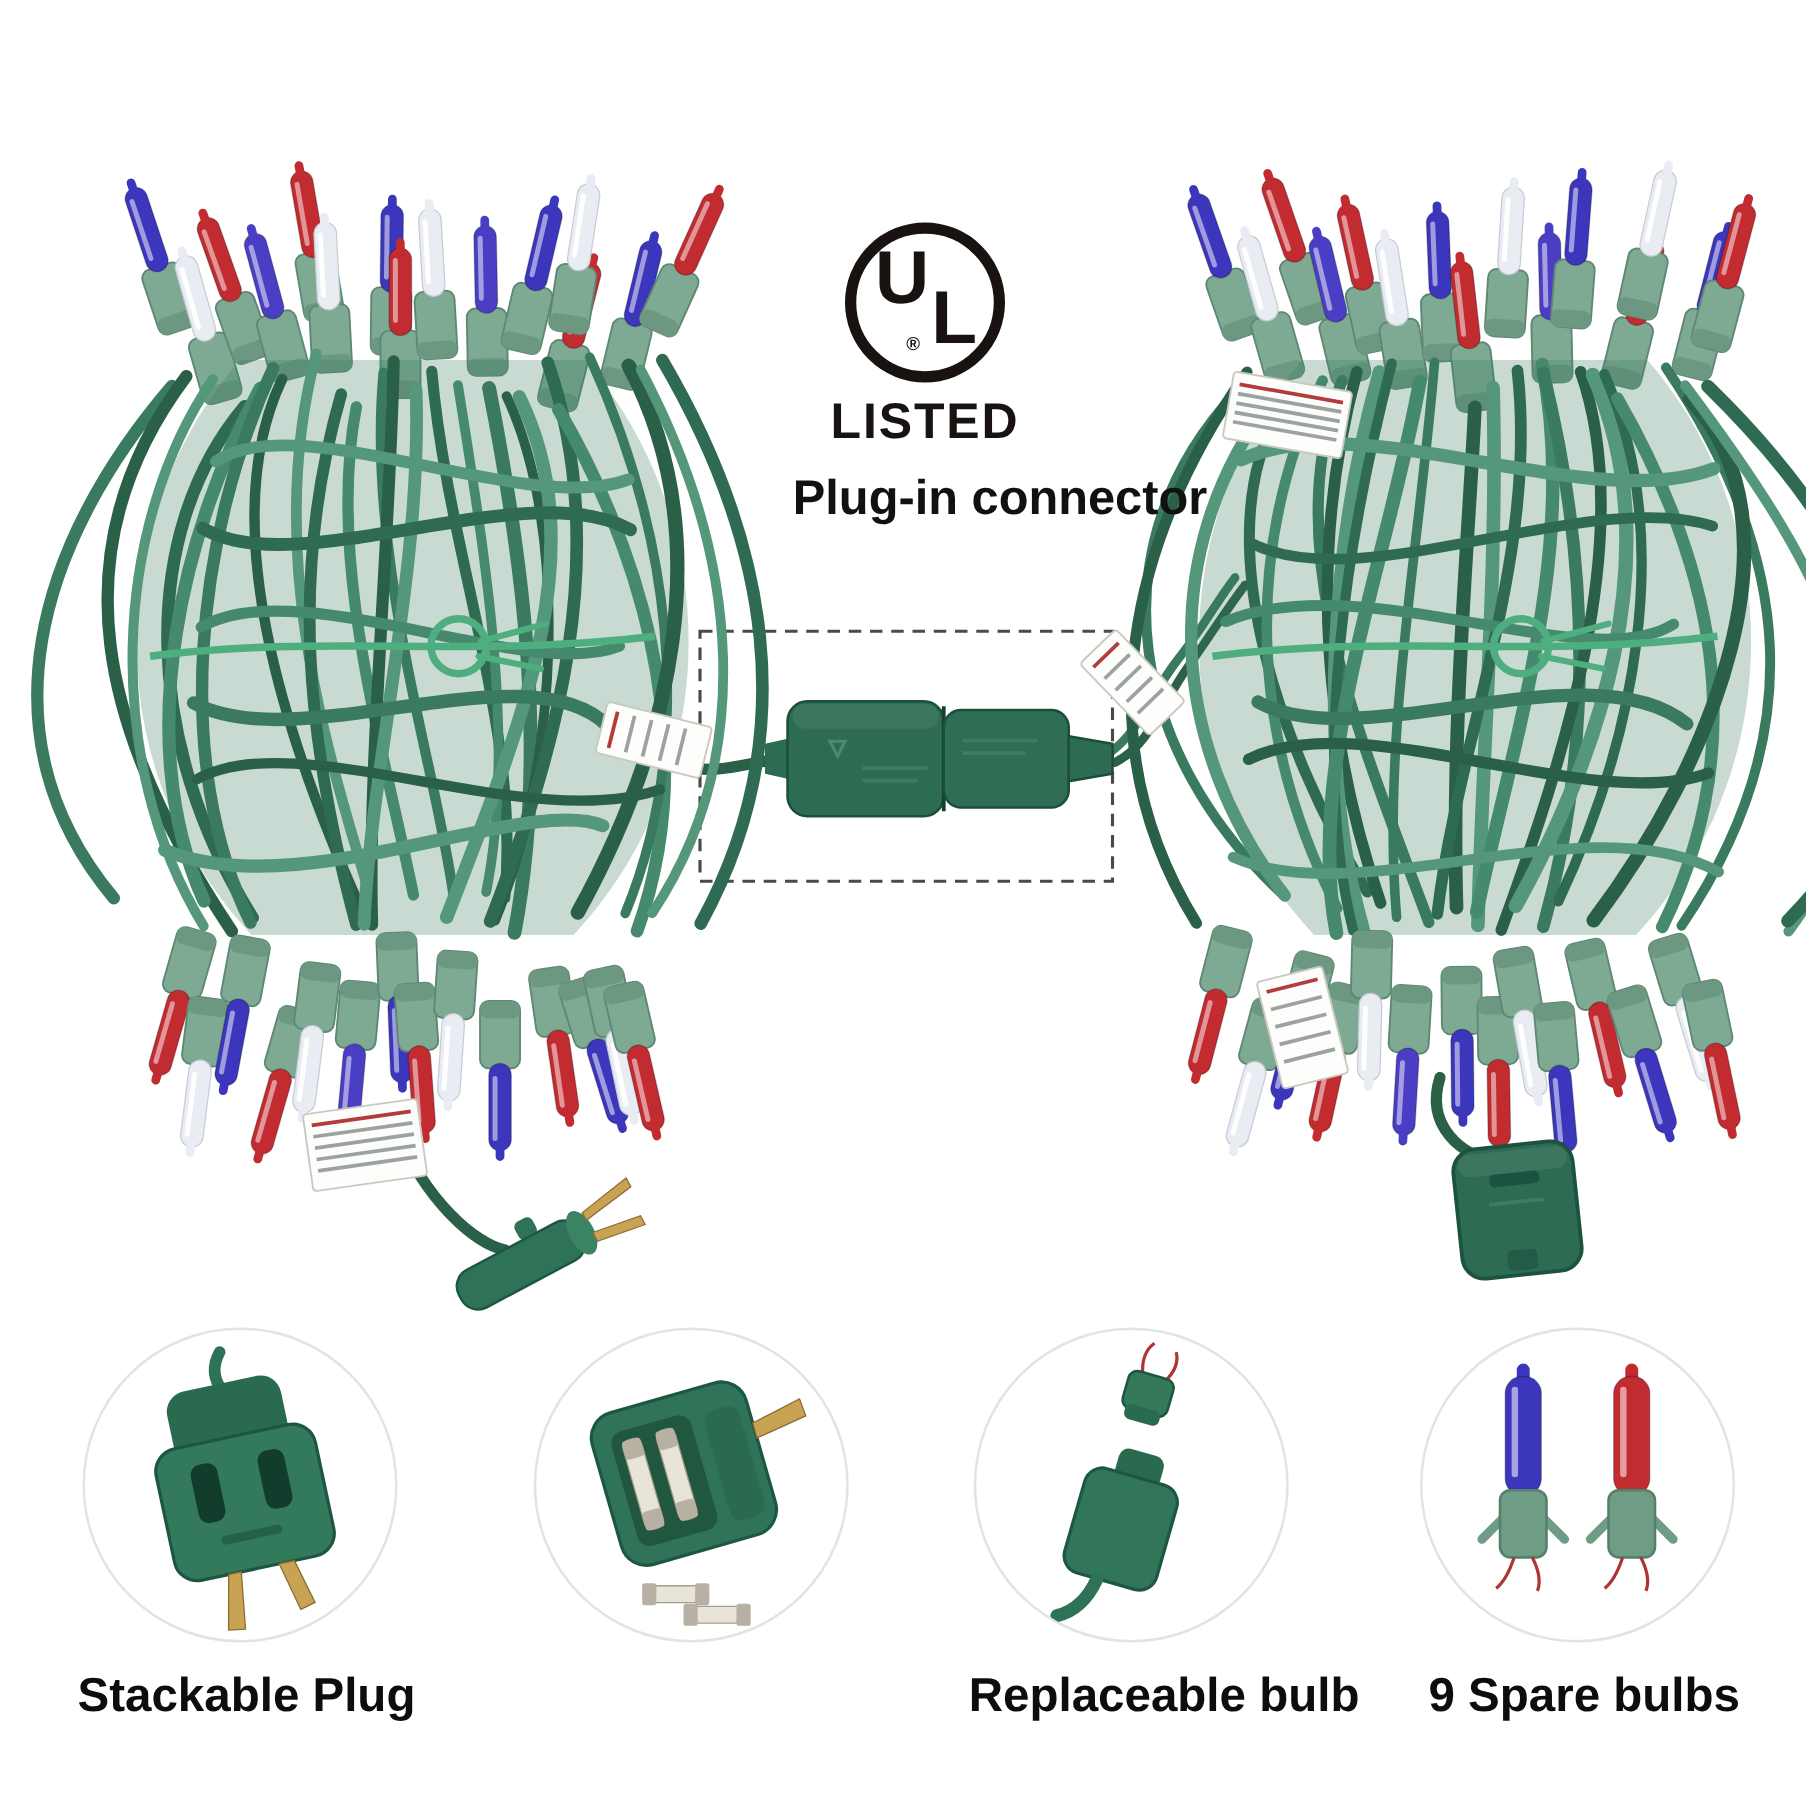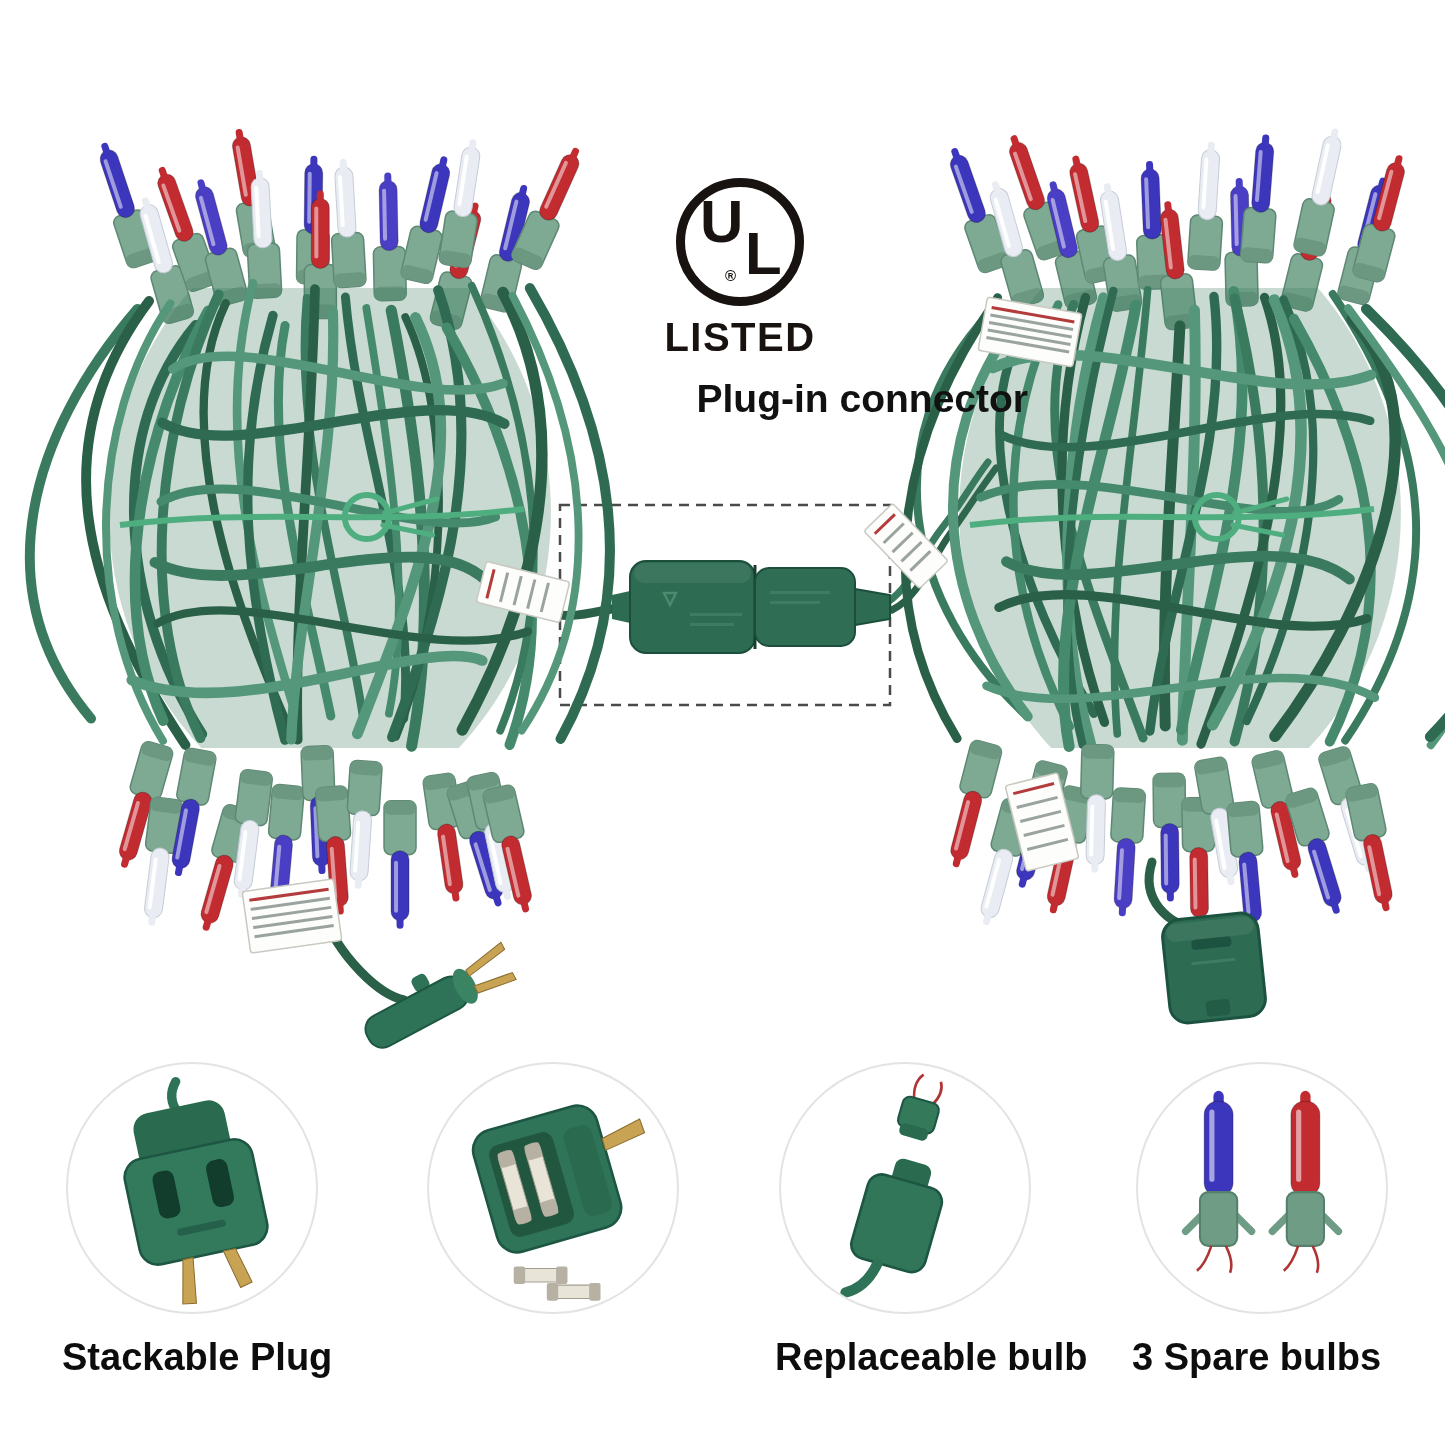--- a/index.html
+++ b/index.html
@@ -10,25 +10,25 @@
 
   
   .ul-badge{position:absolute;left:662px;top:178px;width:156px;text-align:center;color:#181310;z-index:2}
   .ul-circle{position:relative;width:128px;height:128px;margin:0 auto;border:9px solid #181310;border-radius:50%;background:#fff}
   .ul-circle .u{position:absolute;left:15px;top:0px;font-size:60px;font-weight:bold}
   .ul-circle .l{position:absolute;left:60px;top:32px;font-size:60px;font-weight:bold}
   .ul-circle .reg{position:absolute;left:40px;top:80px;font-size:15px;font-weight:bold}
   .ul-listed{margin-top:9px;font-size:40px;font-weight:bold;letter-spacing:1.5px}
 
   
-  .callout{position:absolute;left:572px;top:374px;width:456px;text-align:right;
+  .callout{position:absolute;left:572px;top:374px;width:456px;text-align:center;
            font-size:39px;font-weight:bold;color:#111;line-height:1.3;z-index:2}
 
   
-  .feature{position:absolute;width:260px;text-align:left;z-index:2}
+  .feature{position:absolute;width:260px;text-align:right;z-index:2}
   .fcircle{width:252px;height:252px;margin:0 auto;border:2px solid #e3e3e3;border-radius:50%;
            overflow:hidden;background:#fff;display:flex;align-items:center;justify-content:center}
   .fcircle svg{display:block}
   .flabel{margin-top:22px;font-size:38px;font-weight:bold;color:#0d0d0d;white-space:nowrap}
   .f1{left:62px;top:1062px}
   .f2{left:423px;top:1062px}
   .f3{left:775px;top:1062px}
   .f4{left:1132px;top:1062px}
 </style>
 </head>
@@ -681,16 +681,16 @@
         <g transform="translate(162,18)">
           <rect x="-5" y="8" width="10" height="16" rx="5" fill="#c22b30"></rect>
           <rect x="-14" y="18" width="28" height="92" rx="13" fill="#c22b30" stroke="rgba(0,0,0,.25)"></rect>
           <rect x="-9" y="26" width="5" height="70" rx="2.5" fill="rgba(255,255,255,.55)"></rect>
           <path d="M-16,128 l-16,16 M16,128 l16,16" stroke="#6f9c85" stroke-width="7" stroke-linecap="round"></path>
           <rect x="-18" y="106" width="36" height="52" rx="8" fill="#6f9c85" stroke="#55806c" stroke-width="2"></rect>
           <path d="M-7,158 q-6,18 -14,24 M7,158 q8,16 4,26" stroke="#b03434" stroke-width="2.5" fill="none"></path>
         </g>
       </svg>
     </div>
-    <div class="flabel">3 Spare bulbs</div>
+    <div class="flabel">9 Spare bulbs</div>
   </div>
 
 </div>
 
 </body></html>

